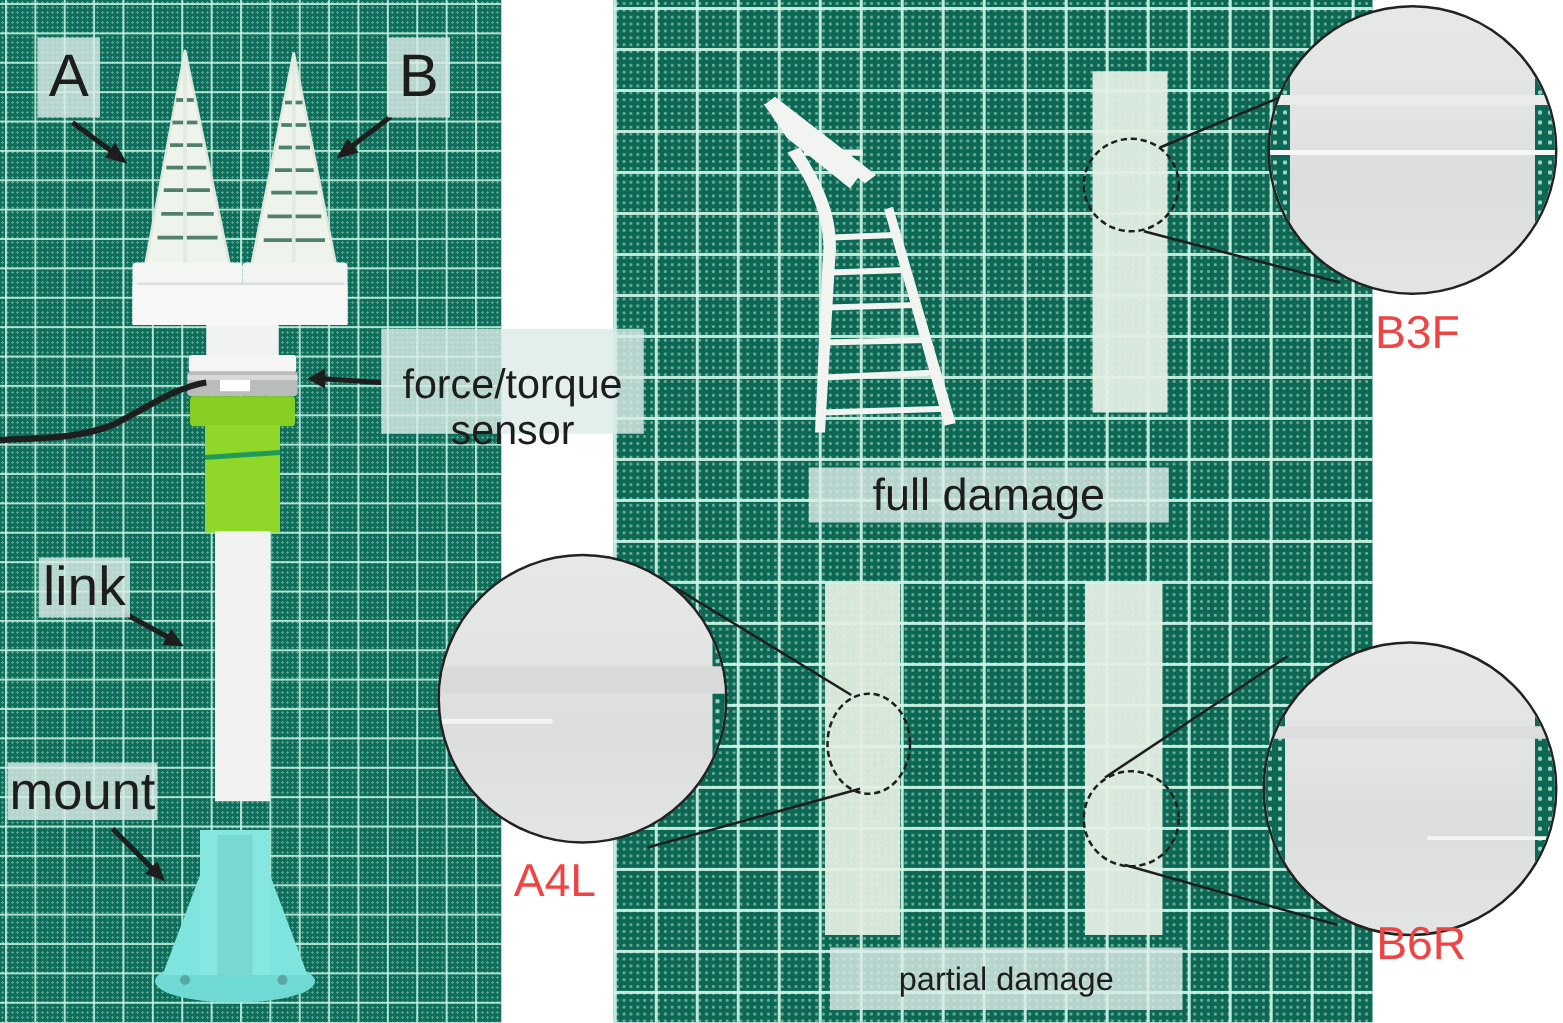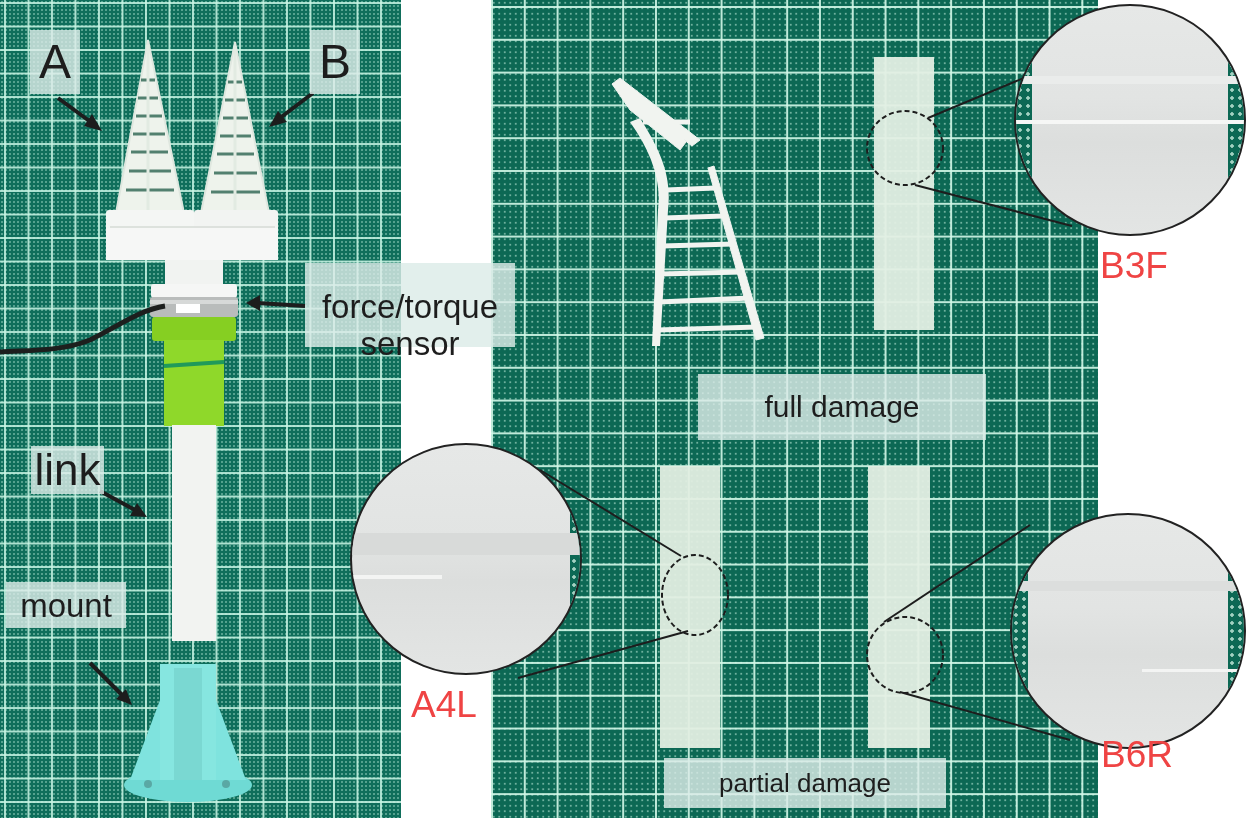--- a/index.html
+++ b/index.html
@@ -184,19 +184,19 @@
 </div>
 
 <div class="label-box" style="left:30px; top:30px; width:50px; height:64px; font-size:48px;">A</div>
 <div class="label-box" style="left:310px; top:30px; width:50px; height:64px; font-size:48px;">B</div>
 <div class="label-box" style="left:305px; top:263px; width:210px; height:84px; flex-direction:column; font-size:33px; background:transparent;">
   <div style="position:absolute; left:0; top:0; width:210px; height:84px; background:rgba(220,236,232,0.82);"></div>
   <span style="position:relative;margin-top:39px;">force/torque</span>
   <span style="position:relative; margin-top:4px;">sensor</span>
 </div>
 <div class="label-box" style="left:31px; top:446px; width:73px; height:48px; font-size:44px;">link</div>
-<div class="label-box" style="left:6px; top:582px; width:120px; height:46px; font-size:33px;">mount</div>
-
-<div class="label-box" style="left:698px; top:374px; width:288px; height:66px; font-size:30px;">full damage</div>
+<div class="label-box" style="left:6px; top:610px; width:120px; height:46px; font-size:42px;">mount</div>
+
+<div class="label-box" style="left:647px; top:374px; width:288px; height:44px; font-size:36px;">full damage</div>
 <div class="label-box" style="left:664px; top:758px; width:282px; height:50px; font-size:26px;">partial damage</div>
 <div class="plain-label" style="left:1100px; top:247px; font-size:37px;">B3F</div>
 <div class="plain-label" style="left:411px; top:686px; font-size:37px;">A4L</div>
 <div class="plain-label" style="left:1101px; top:736px; font-size:37px;">B6R</div>
 
 </body></html>

